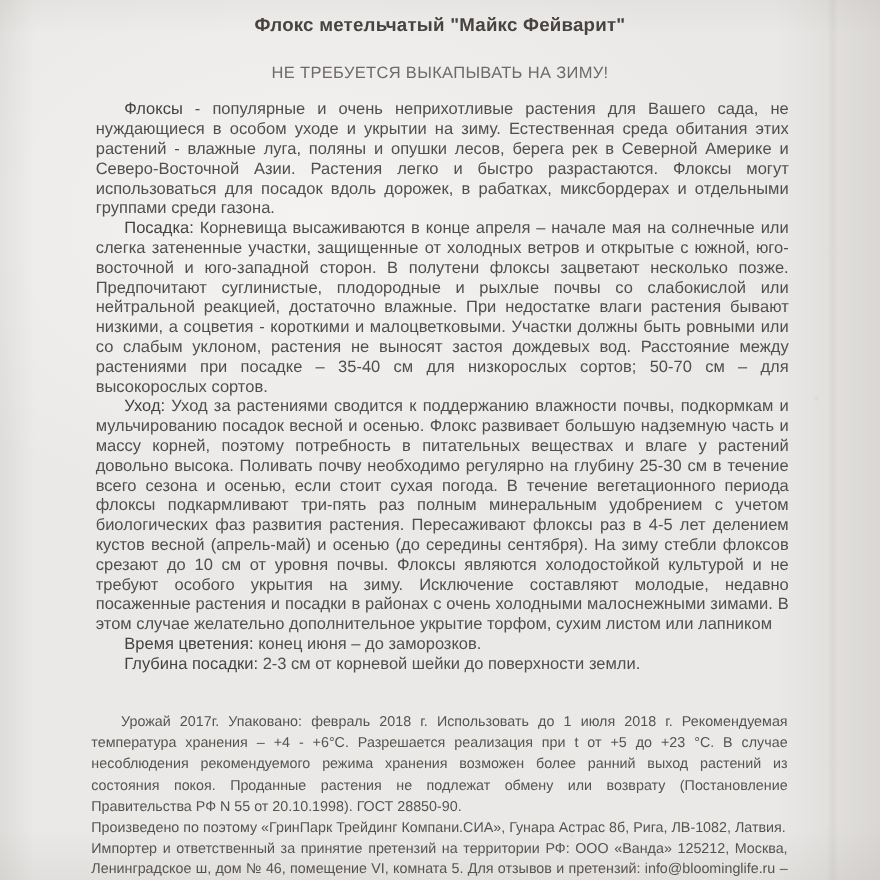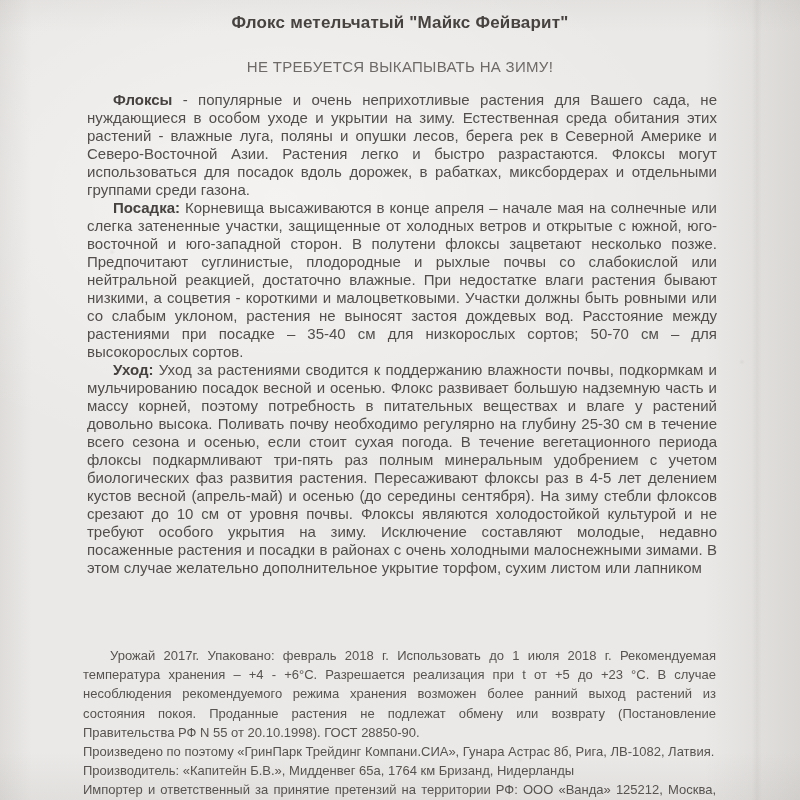--- a/index.html
+++ b/index.html
@@ -56,21 +56,21 @@
     position: absolute;
     left: 87px;
     top: 91px;
     width: 630px;
     font-size: 15px;
     line-height: 18px;
     text-align: justify;
     color: #514e4c;
   }
   .body-text p { margin: 0; text-indent: 26px; }
-  .body-text p b { font-weight: bold; color: #454240; }
+  .body-text p b { font-weight: normal; color: #454240; }
 
   .fine-print {
     position: absolute;
     left: 83px;
     top: 646px;
     width: 633px;
     font-size: 13px;
     line-height: 19.2px;
     text-align: justify;
     color: #565350;
@@ -83,21 +83,22 @@
 
 <div class="page" style="color: rgb(81, 78, 76);">
   <div class="title">Флокс метельчатый "Майкс Фейварит"</div>
 
   <div class="subtitle">НЕ ТРЕБУЕТСЯ ВЫКАПЫВАТЬ НА ЗИМУ!</div>
 
   <div class="body-text" id="paragraphs">
       <p><b>Флоксы</b> - популярные и очень неприхотливые растения для Вашего сада, не нуждающиеся в особом уходе и укрытии на зиму. Естественная среда обитания этих растений - влажные луга, поляны и опушки лесов, берега рек в Северной Америке и Северо-Восточной Азии. Растения легко и быстро разрастаются. Флоксы могут использоваться для посадок вдоль дорожек, в рабатках, миксбордерах и отдельными группами среди газона.</p>
       <p><b>Посадка:</b> Корневища высаживаются в конце апреля – начале мая на солнечные или слегка затененные участки, защищенные от холодных ветров и открытые с южной, юго-восточной и юго-западной сторон. В полутени флоксы зацветают несколько позже. Предпочитают суглинистые, плодородные и рыхлые почвы со слабокислой или нейтральной реакцией, достаточно влажные. При недостатке влаги растения бывают низкими, а соцветия - короткими и малоцветковыми. Участки должны быть ровными или со слабым уклоном, растения не выносят застоя дождевых вод. Расстояние между растениями при посадке – 35-40 см для низкорослых сортов; 50-70 см – для высокорослых сортов.</p>
       <p><b>Уход:</b> Уход за растениями сводится к поддержанию влажности почвы, подкормкам и мульчированию посадок весной и осенью. Флокс развивает большую надземную часть и массу корней, поэтому потребность в питательных веществах и влаге у растений довольно высока. Поливать почву необходимо регулярно на глубину 25-30 см  в течение всего сезона и осенью, если стоит сухая погода. В течение вегетационного периода флоксы подкармливают три-пять раз полным минеральным удобрением с учетом биологических фаз развития растения. Пересаживают  флоксы раз в 4-5 лет делением кустов весной (апрель-май) и осенью (до середины сентября). На зиму стебли флоксов срезают до 10 см от уровня почвы. Флоксы являются холодостойкой культурой и не требуют особого укрытия на зиму. Исключение составляют молодые, недавно посаженные растения и посадки в районах с очень холодными малоснежными зимами. В этом случае желательно дополнительное укрытие торфом, сухим листом или лапником</p>
+      <p><b>Время цветения:</b> конец июня – до заморозков.</p>
+      <p><b>Глубина посадки:</b> 2-3 см от корневой шейки до поверхности земли.</p>
     </div>
 
   <div class="fine-print" id="fineprint">
       <p>Урожай 2017г. Упаковано: февраль 2018 г. Использовать до 1 июля 2018 г.  Рекомендуемая температура хранения – +4 - +6°С. Разрешается реализация при t от +5 до +23 °С. В случае несоблюдения рекомендуемого режима хранения возможен более ранний выход растений из состояния покоя.   Проданные растения не подлежат обмену или возврату (Постановление Правительства РФ N 55 от 20.10.1998). ГОСТ 28850-90.</p>
       <p>Произведено по поэтому «ГринПарк Трейдинг Компани.СИА», Гунара Астрас 8б, Рига, ЛВ-1082, Латвия.</p>
-      <p>Производитель: «Капитейн Б.В.», Мидденвег 65а, 1764 км Бризанд, Нидерланды</p>
       <p>Импортер и ответственный за принятие претензий на территории РФ: ООО «Ванда» 125212, Москва, Ленинградское ш, дом № 46, помещение VI, комната 5. Для отзывов и претензий: info@bloominglife.ru – www.bloominglife.ru</p>
     </div>
 </div>
 
 </body></html>

